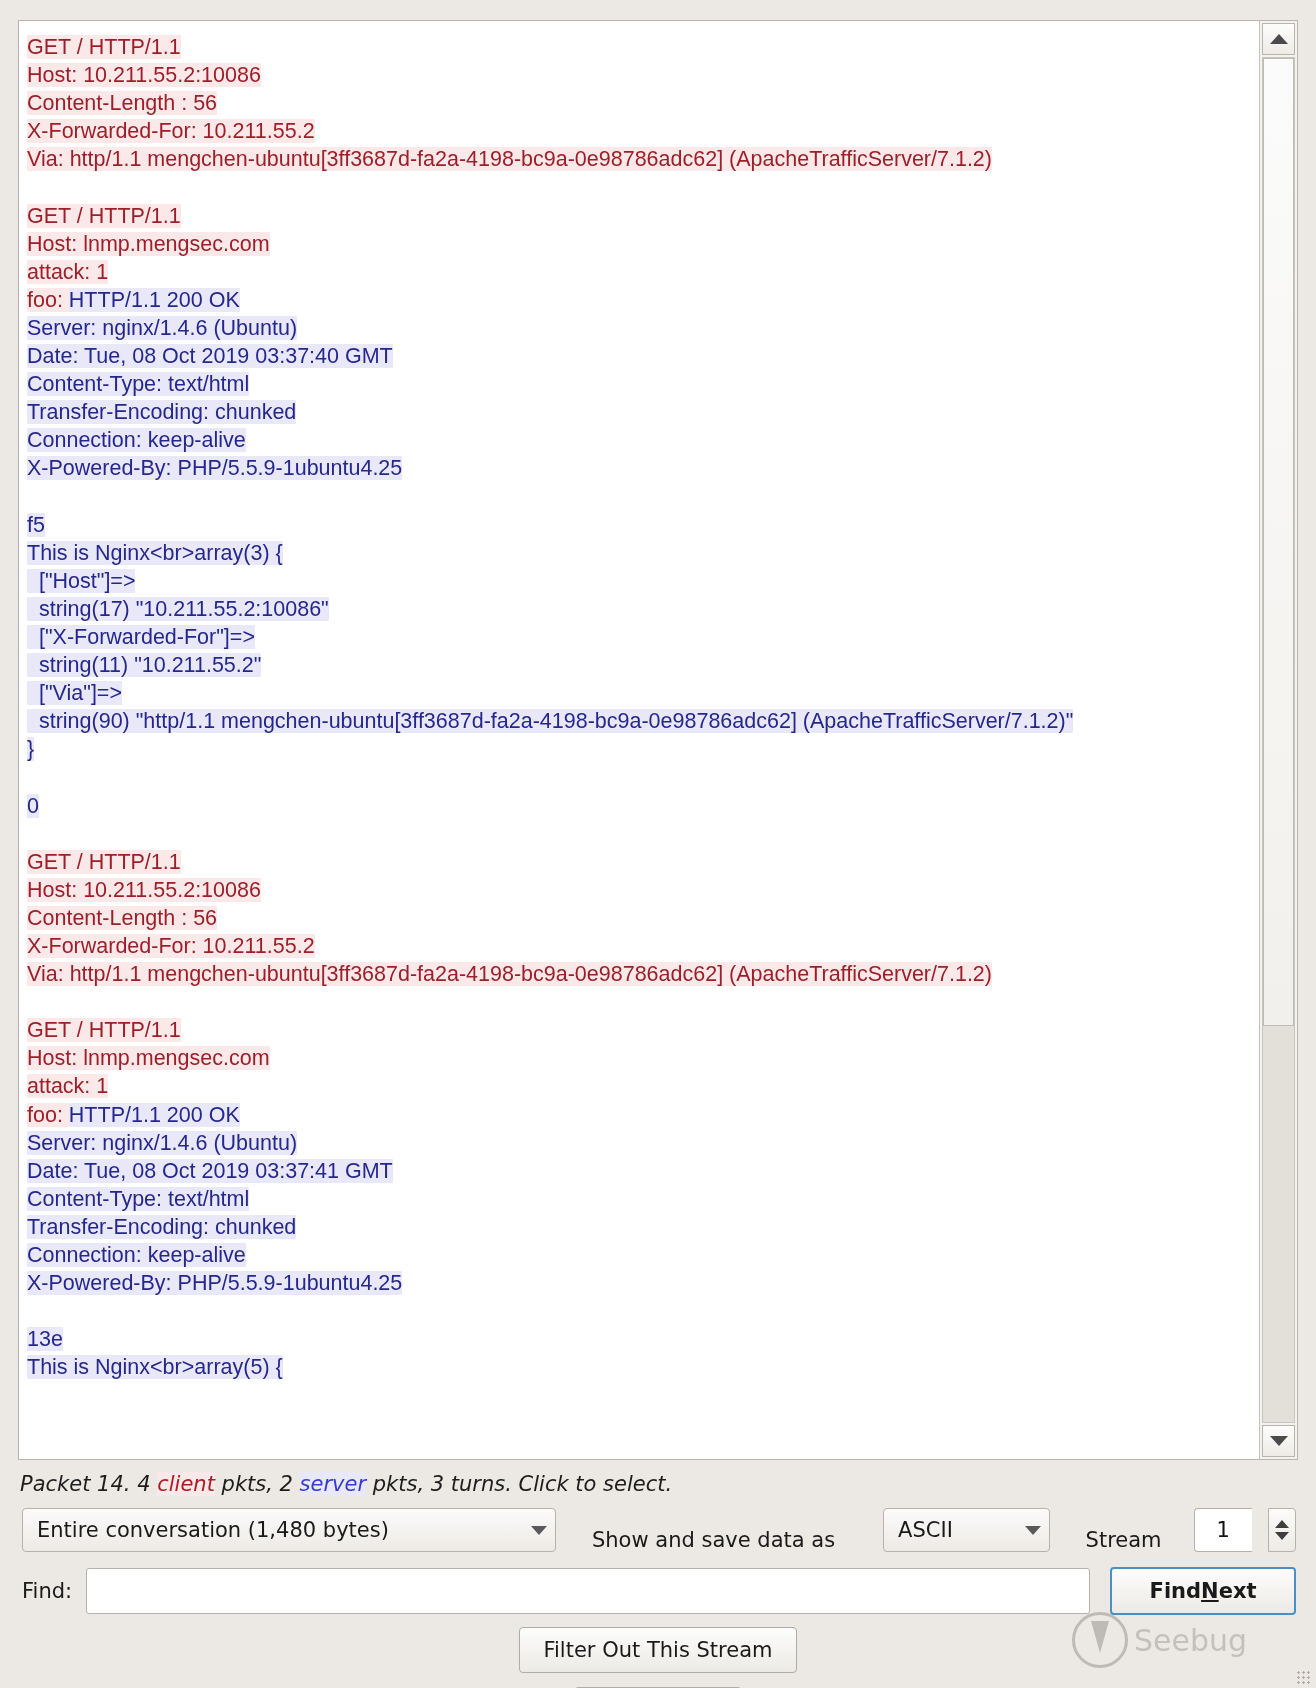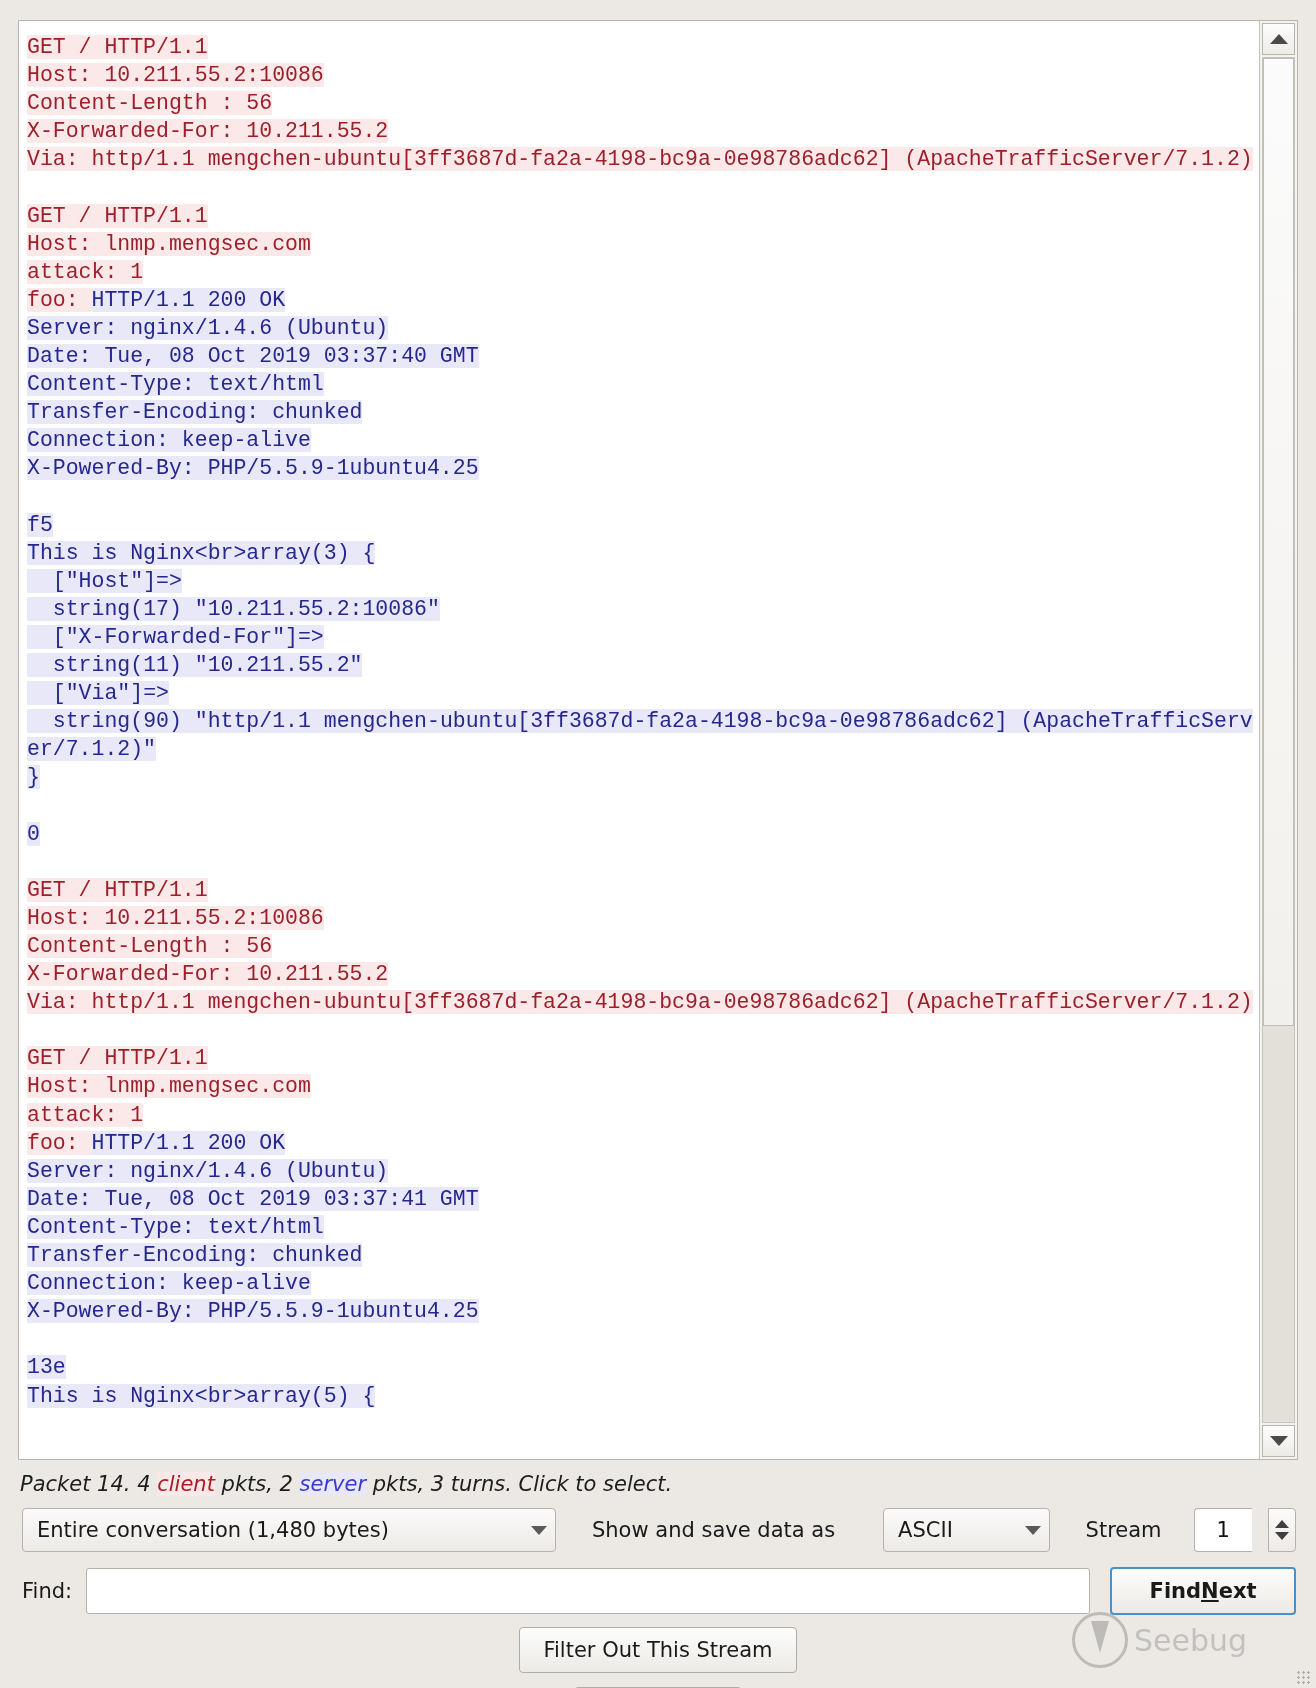--- a/index.html
+++ b/index.html
@@ -34,21 +34,21 @@
     display: flex;
     overflow: hidden;
   }
 
   .stream-text {
     flex: 1 1 auto;
     box-sizing: border-box;
     padding: 12px 6px 12px 8px;
     overflow: hidden;
     background: #ffffff;
-    font-family: Liberation Mono, monospace;
+    font-family: Liberation Sans, sans-serif;
     font-size: 21.5px;
     line-height: 28.1px;
     white-space: pre-wrap;
     word-break: break-all;
     letter-spacing: 0px;
   }
 
   .ln { display: block; min-height: 28.1px; }
 
   .seg { border-radius: 1px; }
@@ -132,21 +132,21 @@
   .status-line .c-server { color: #3a3ad0; background: #e8e8f8; }
 
   
   .opts-row {
     position: absolute;
     left: 22px;
     top: 1508px;
     width: 1274px;
     height: 44px;
     display: flex;
-    align-items: center;
+    align-items: flex-end;
     gap: 16px;
   }
   .combo {
     background: linear-gradient(#fcfbfa, #edeae5);
     border: 1px solid #b6b2ab;
     border-radius: 4px;
     box-sizing: border-box;
     height: 44px;
     display: flex;
     align-items: center;

